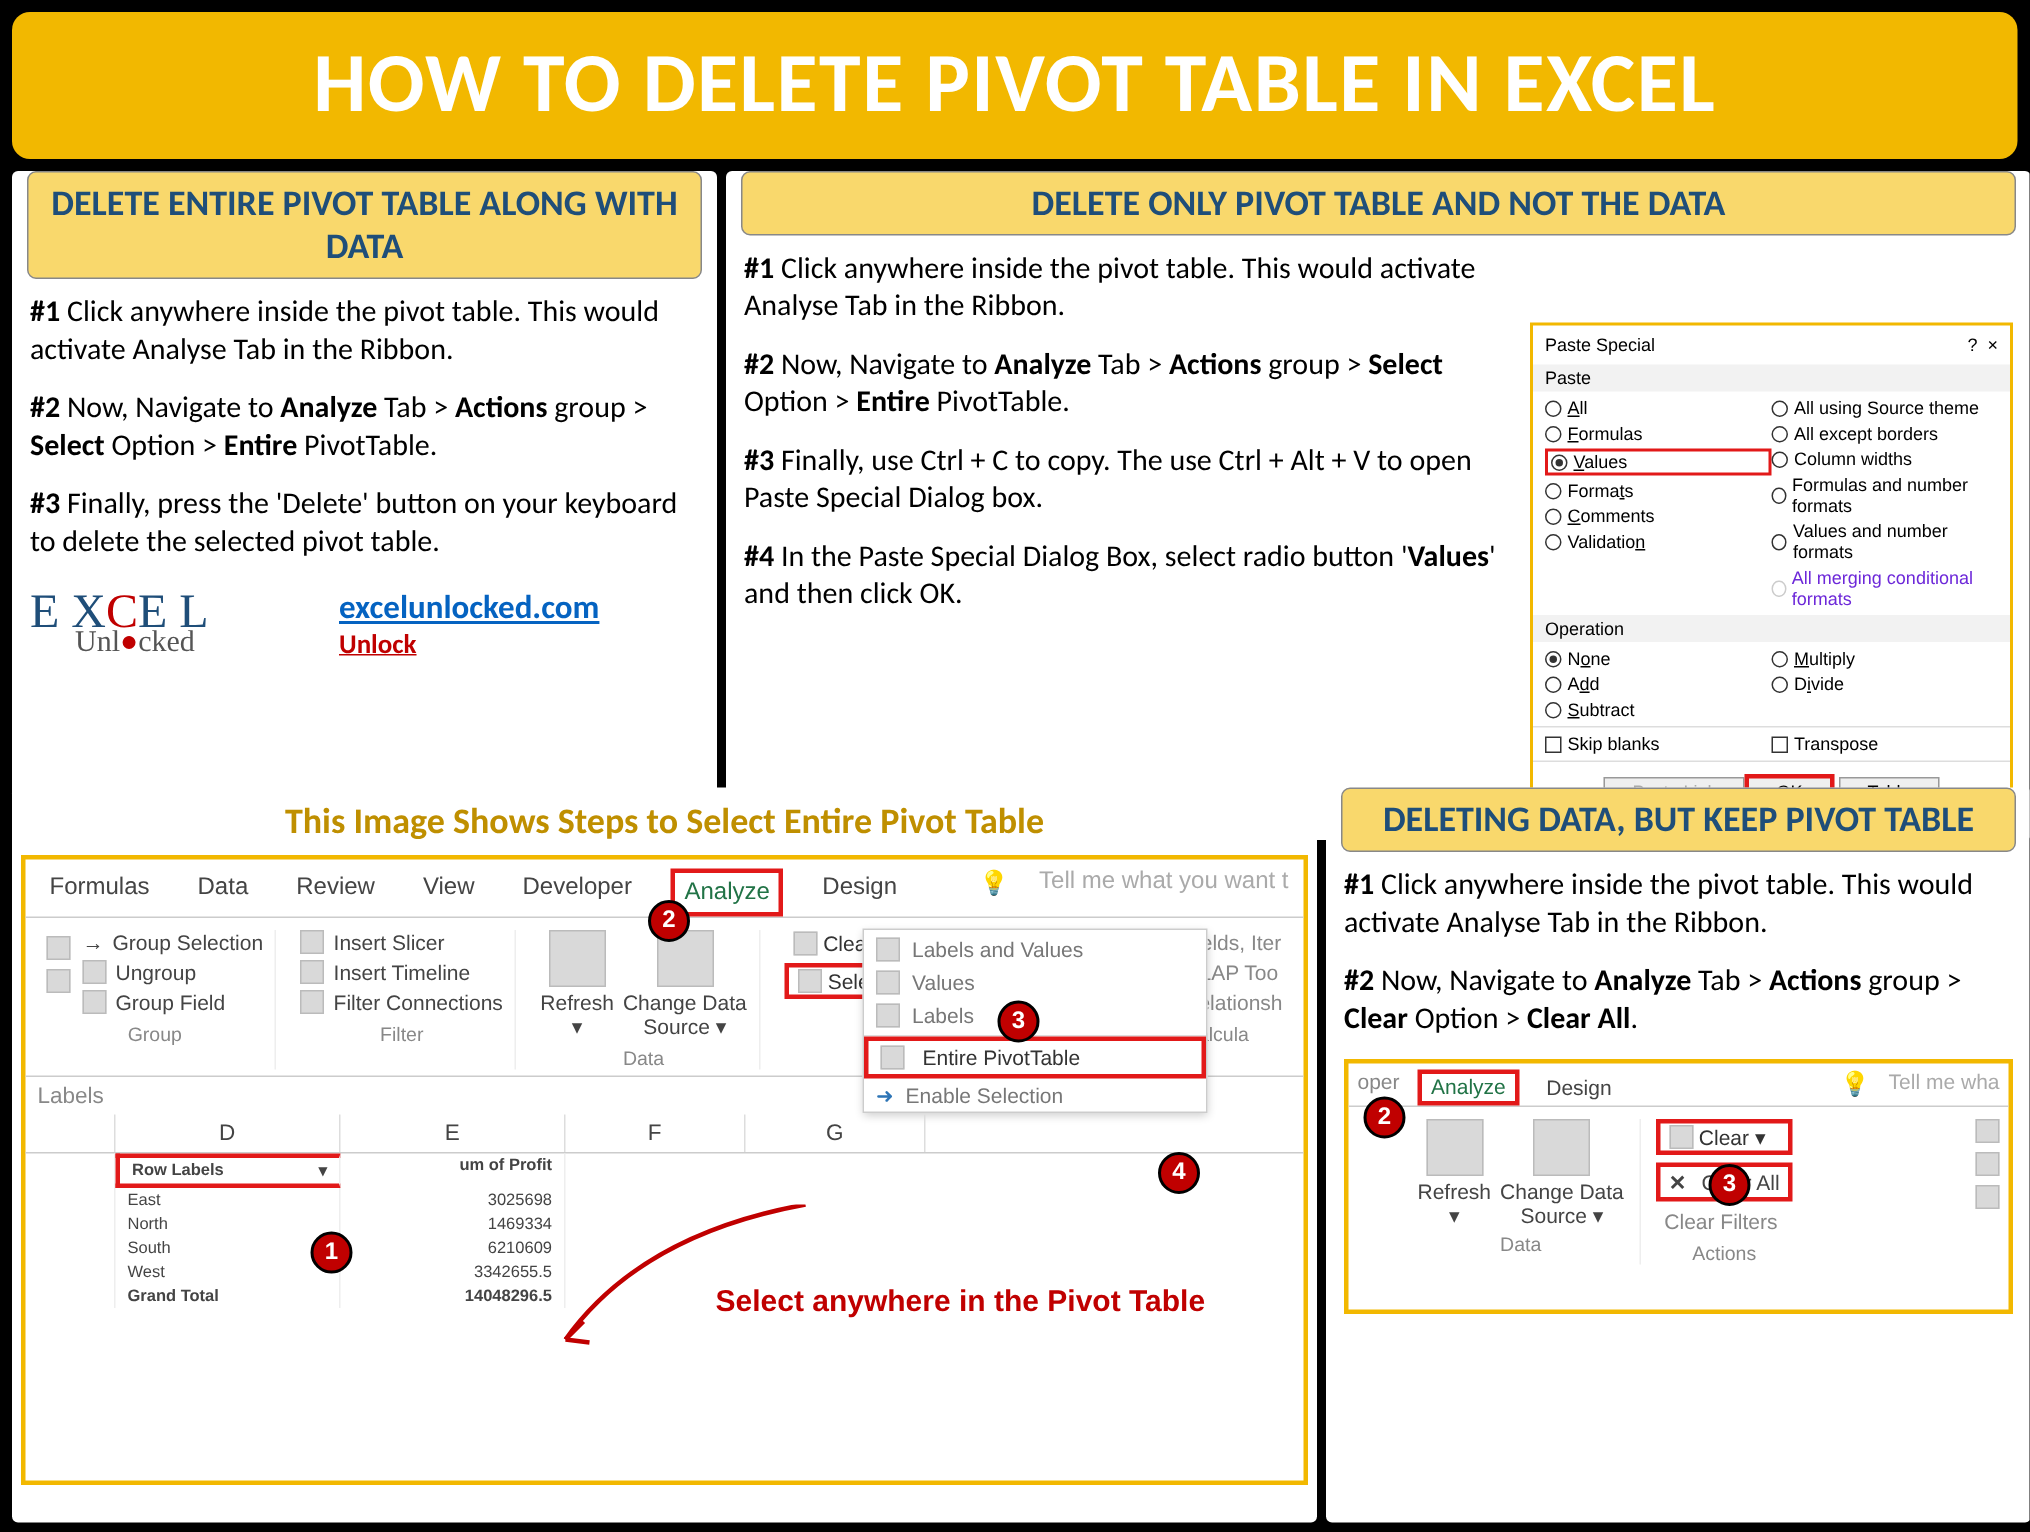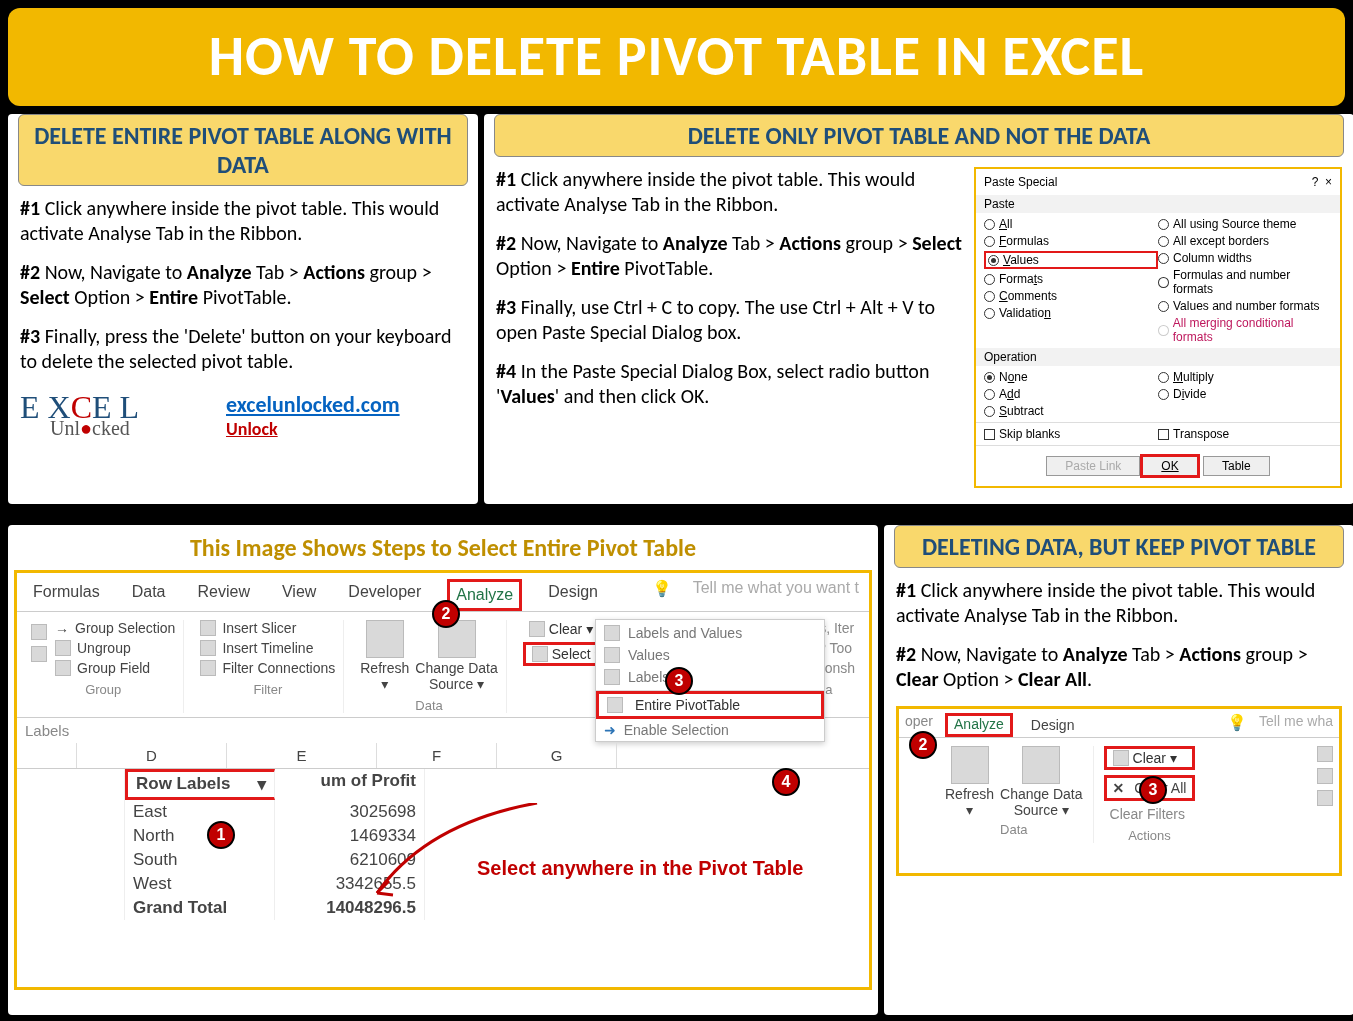--- a/index.html
+++ b/index.html
@@ -46,35 +46,36 @@
     border: 1px solid #888;
     border-radius: 6px;
   }
   .step { font-size: 20px; margin-bottom: 14px; line-height: 1.25; }
   .step b.num { font-weight: bold; }
   .desc-b { font-weight: bold; }
 
   .right-columns { display: flex; gap: 12px; }
   .right-text { flex: 1; }
   .paste-special {
-    width: 368px;
+    width: 322px;
     border: 2px solid #f2b800;
     background: #fff;
     font-family: 'Segoe UI', Tahoma, sans-serif;
     font-size: 12px;
+    margin-top: 48px;
   }
   .ps-title-bar { display:flex; justify-content:space-between; padding:6px 8px; }
   .ps-section-title { background:#f2f2f2; padding:2px 8px; font-size:12px; }
   .ps-body { padding:4px 8px; display:flex; }
   .ps-col { flex:1; display:flex; flex-direction:column; gap:3px; }
   .ps-radio { display:flex; align-items:center; gap:4px; font-size:12px; }
   .ps-radio .outer { width:11px; height:11px; border:1px solid #333; border-radius:50%; display:inline-flex; justify-content:center; align-items:center; }
   .ps-radio .selected .inner { width:5px; height:5px; background:#333; border-radius:50%; }
   .ps-radio.highlight { border:2px solid #e21919; padding:0 2px; }
-  .ps-radio.disabled { color:#be185d; }
+  .ps-radio.disabled { color:#6d28d9; }
   .ps-check { display:flex; align-items:center; gap:4px; font-size:12px;text-align:right; }
   .ps-check .box { width:11px; height:11px; border:1px solid #333; }
   .ps-buttons { display:flex; justify-content:center; padding:8px; align-items:center; border-top:1px solid #ddd;}
   .ps-btn { border:1px solid #999; padding:2px 18px; font-size:12px; background:#efefef; }
   .ps-btn.ok { border:3px solid #e21919;text-decoration:underline; }
   .ps-btn.disabled { color:#aaa; }
   .u { text-decoration: underline; }
 
   .brand { display:flex; align-items:center; gap:36px; margin-top: 10px; }
   .brand-logo {
@@ -130,37 +131,37 @@
     font-size:16px;
     border:2px solid #000;
     z-index:5;
   }
   #m1 { top:248px; left:190px; }
   #m2 { top:27px; left:415px; }
   #m3 { top:55px; left:648px; }
   #m4 { top:195px; left:755px; }
 
   .dropdown-menu {
-    position:absolute; top:46px; left:578px;
+    position:absolute; top:46px; left:558px;
     border:1px solid #ccc; background:#fff;
     width:230px; font-size:14px; color:#777;
     box-shadow:0 2px 6px rgba(0,0,0,0.2);
   }
   .dd-top { border-bottom:1px solid #ddd; padding:2px 0;}
   .dd-row { display:flex; align-items:center; gap:8px; padding:3px 8px; }
   .dd-row.highlight { border:3px solid #e21919; color:#333;gap:12px; }
   .select-btn { border:3px solid #e21919; padding:1px 6px; display:inline-flex; gap:4px; align-items:center; color:#333;}
   .clear-btn { display:inline-flex; gap:4px; align-items:center; padding:1px 6px; color:#333;}
 
   .labels-bar { border-top:1px solid #ccc; padding:4px 8px; color:#888; font-size:15px; }
   .sheet { position:relative; }
   .sheet-head { display:flex; border-bottom:1px solid #ccc; font-size:15px;}
   .sheet-head div { padding:4px 0; text-align:center; border-right:1px solid #ddd;}
   .colD{width:150px;} .colE{width:150px;} .colF{width:120px;} .colG{width:120px;}
-  .sheet-body { font-size:17px;padding-left:48px;}
+  .sheet-body { font-size:11px;}
   .sheet-row { display:flex; }
   .sheet-row div { padding:2px 8px; border-right:1px solid #eee;}
   .header-cell { font-weight:bold; border:3px solid #e21919; }
   .grand-total td, .grand-total div { font-weight:bold; }
   .sheet-row .cD{width:150px;} .sheet-row .cE{width:150px; text-align:right;}
 
   .arrow-curve {
     position:absolute; top:230px; left:350px; width:180px; height:110px;
     pointer-events:none;
   }

